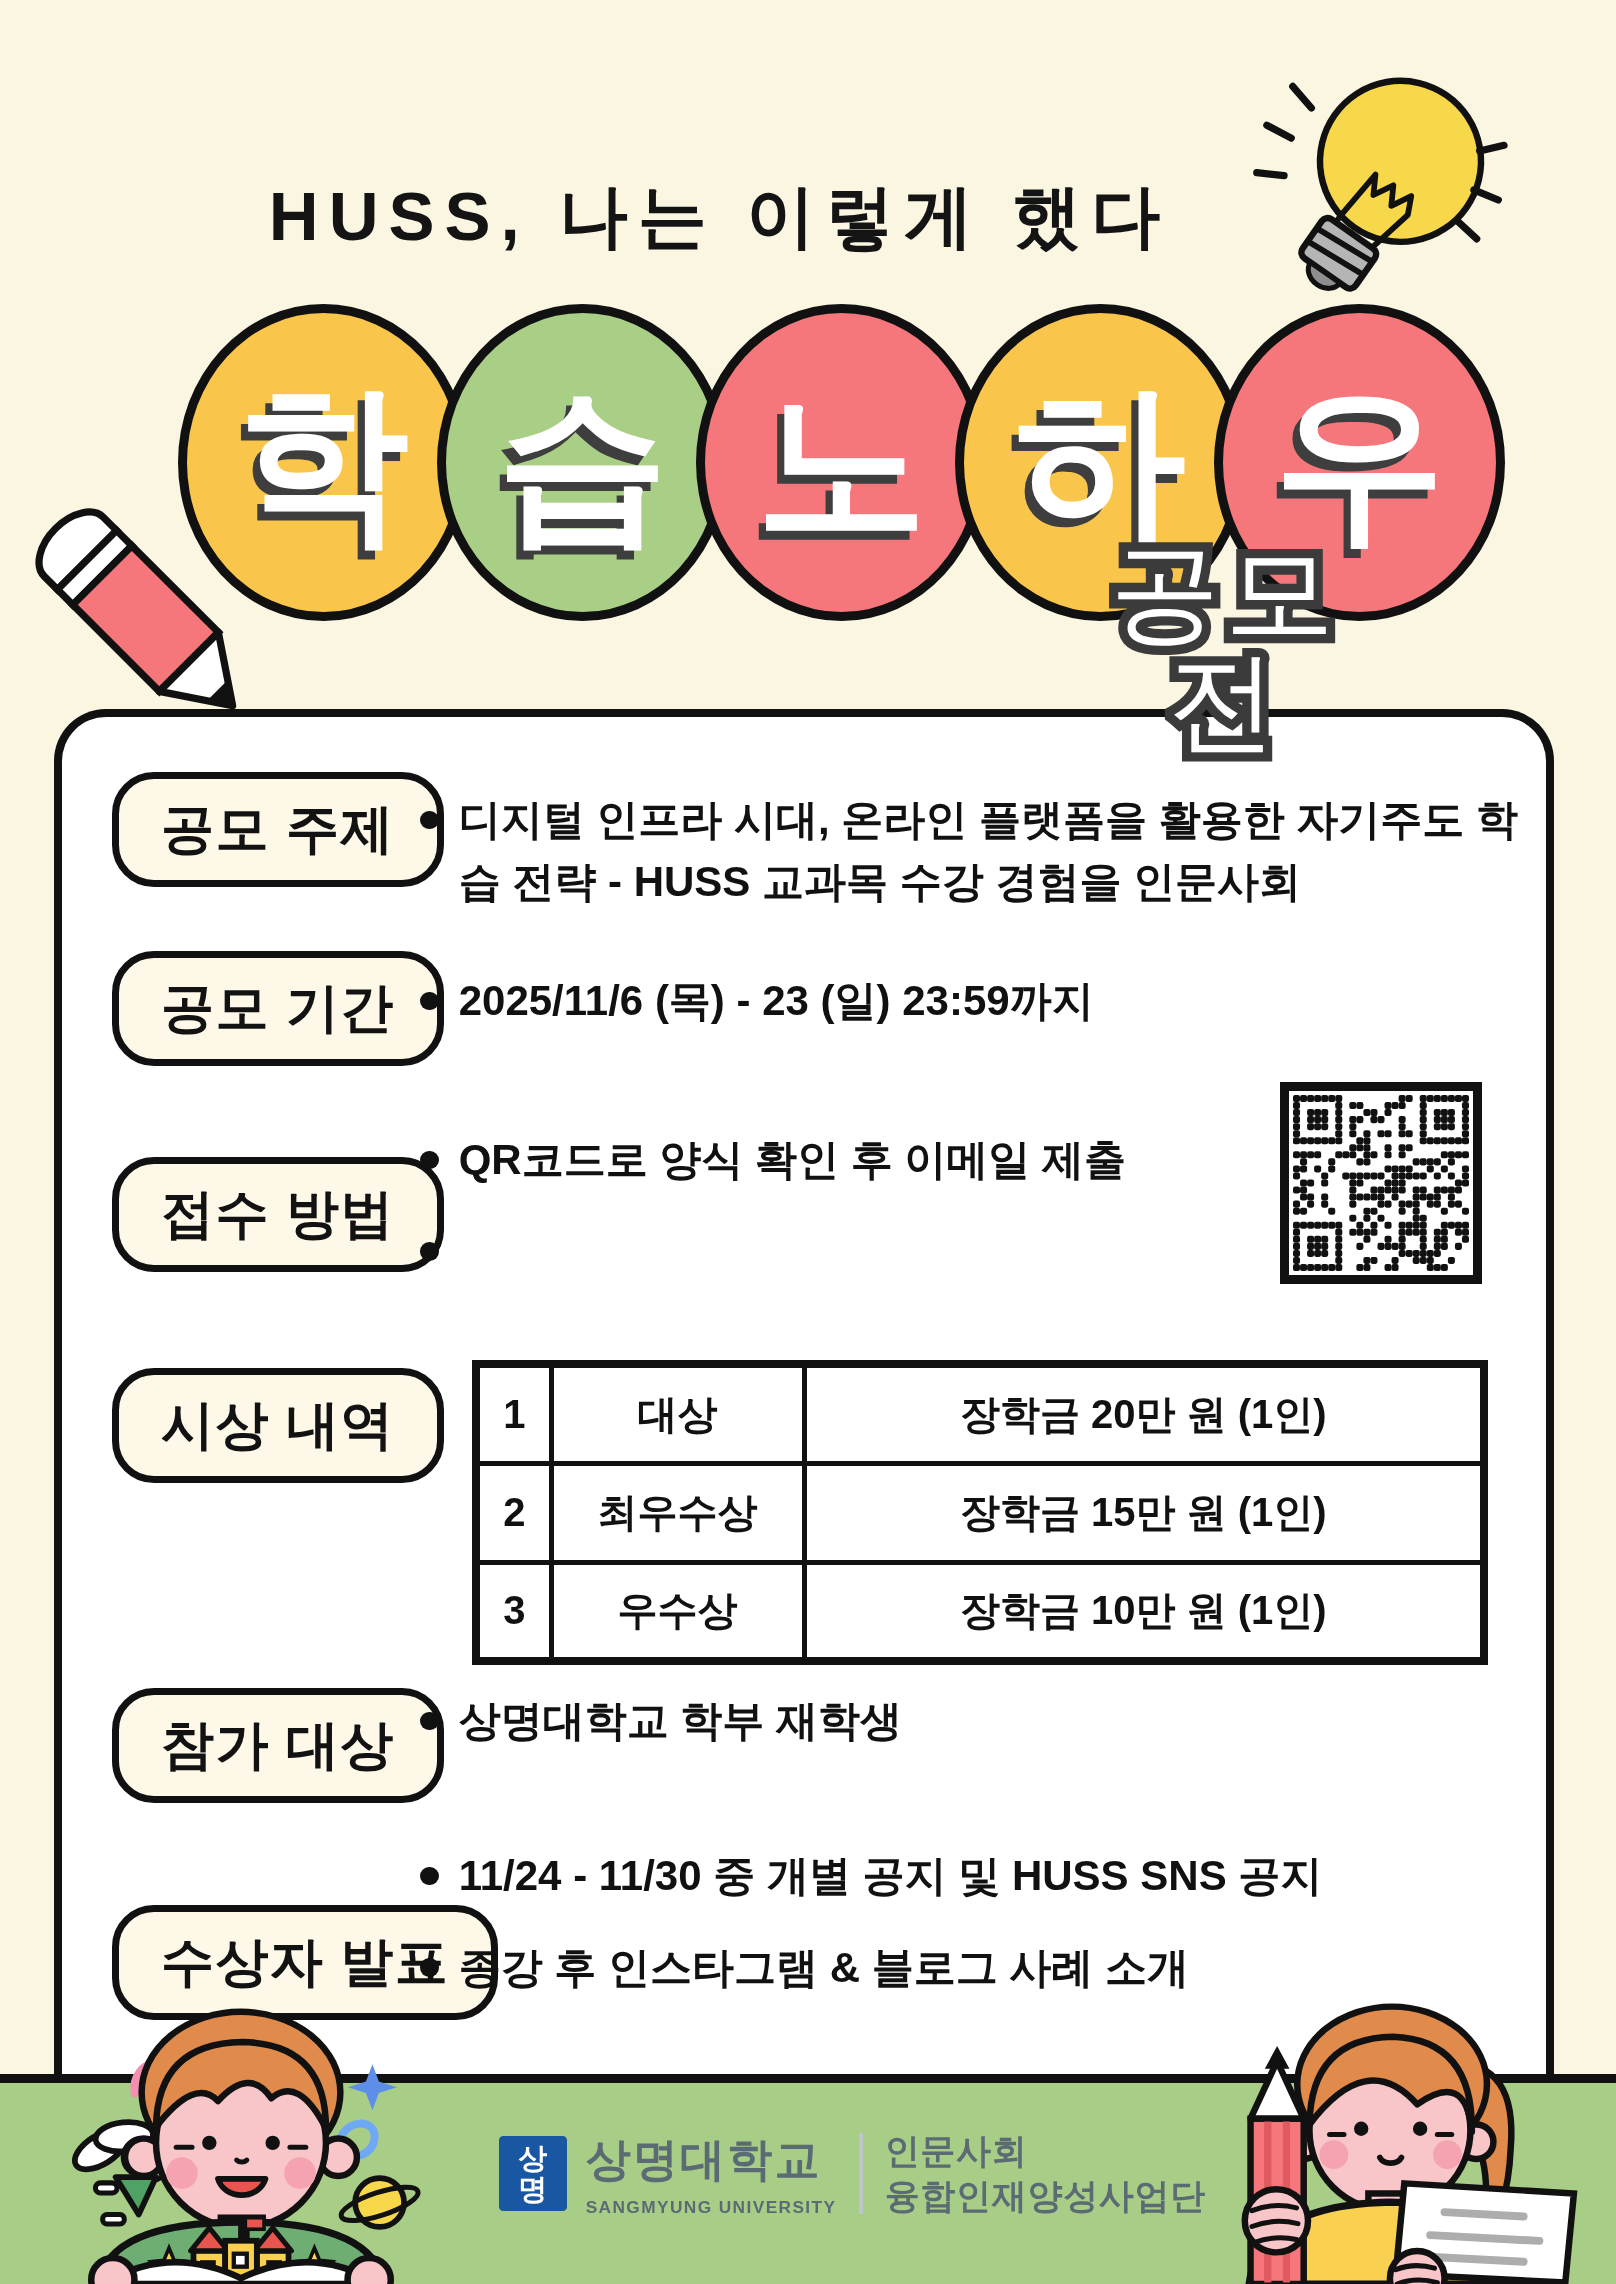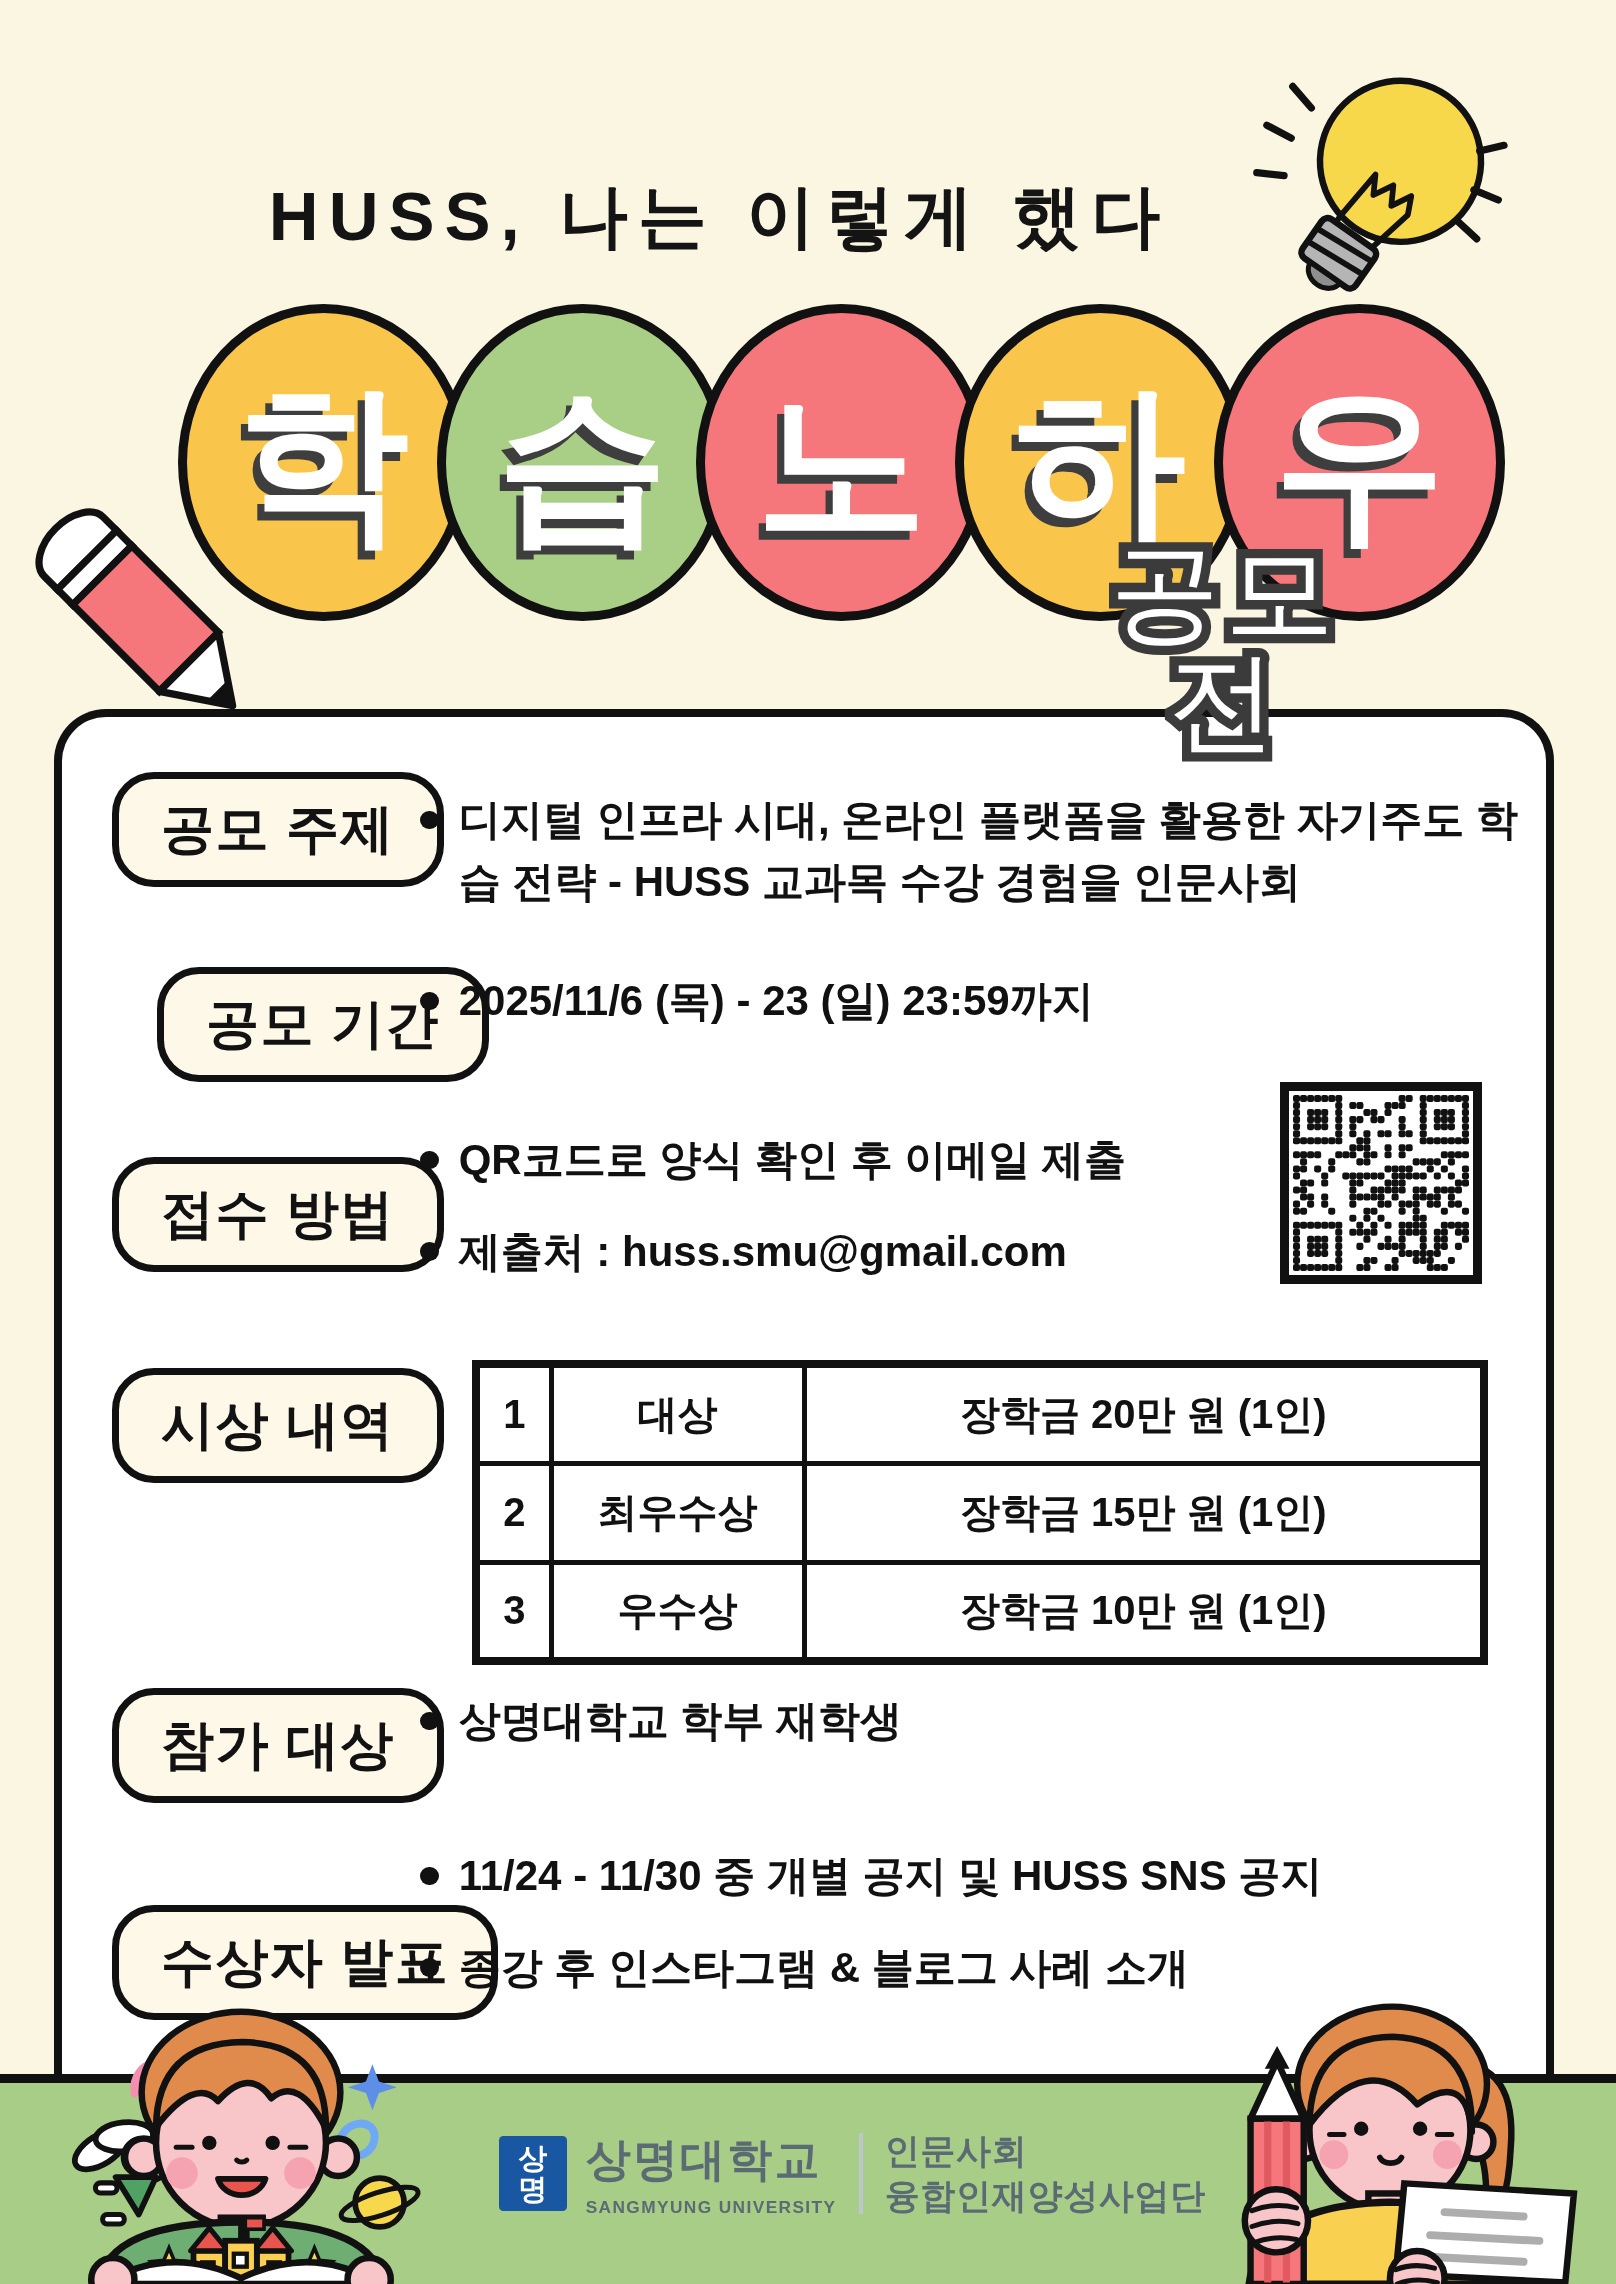--- a/index.html
+++ b/index.html
@@ -165,41 +165,40 @@
   <div class="pill" style="top:55px;justify-content:flex-end;">
     <span>공모 주제</span>
     </div>
   <div class="bullets" style="top:72px;">
     <div class="bullet">
         <span class="dot"></span>
       <span class="txt">디지털 인프라 시대, 온라인 플랫폼을 활용한 자기주도 학습 전략 - HUSS 교과목 수강 경험을 인문사회</span>
       </div>
   </div>
 
-  <div class="pill" style="top:250px;margin-left:45px;">
+  <div class="pill" style="top:234px;">
     <span>공모 기간</span>
     </div>
   <div class="bullets" style="top:253px;">
     <div class="bullet">
         <span class="dot"></span>
       <span class="txt">2025/11/6 (목) - 23 (일) 23:59까지</span>
       </div>
   </div>
 
   <div class="pill" style="top:440px;">
     <span>접수 방법</span>
     </div>
   <div class="bullets" style="top:412px;width:849px;">
     <div class="bullet">
         <span class="dot"></span>
       <span class="txt">QR코드로 양식 확인 후 이메일 제출</span>
       </div>
     <div class="bullet">
         <span class="dot"></span>
-      <span class="txt">제출처 : huss.smu@gmail.com</span>
       </div>
   </div>
   <div class="qr-box">
     <svg id="qr-grid" width="176" height="176" viewBox="0 0 250 250">
         <rect x="0" y="0" width="10" height="10" rx="3" fill="#111"></rect>
         <rect x="10" y="0" width="10" height="10" rx="3" fill="#111"></rect>
         <rect x="20" y="0" width="10" height="10" rx="3" fill="#111"></rect>
         <rect x="30" y="0" width="10" height="10" rx="3" fill="#111"></rect>
         <rect x="40" y="0" width="10" height="10" rx="3" fill="#111"></rect>
         <rect x="50" y="0" width="10" height="10" rx="3" fill="#111"></rect>

